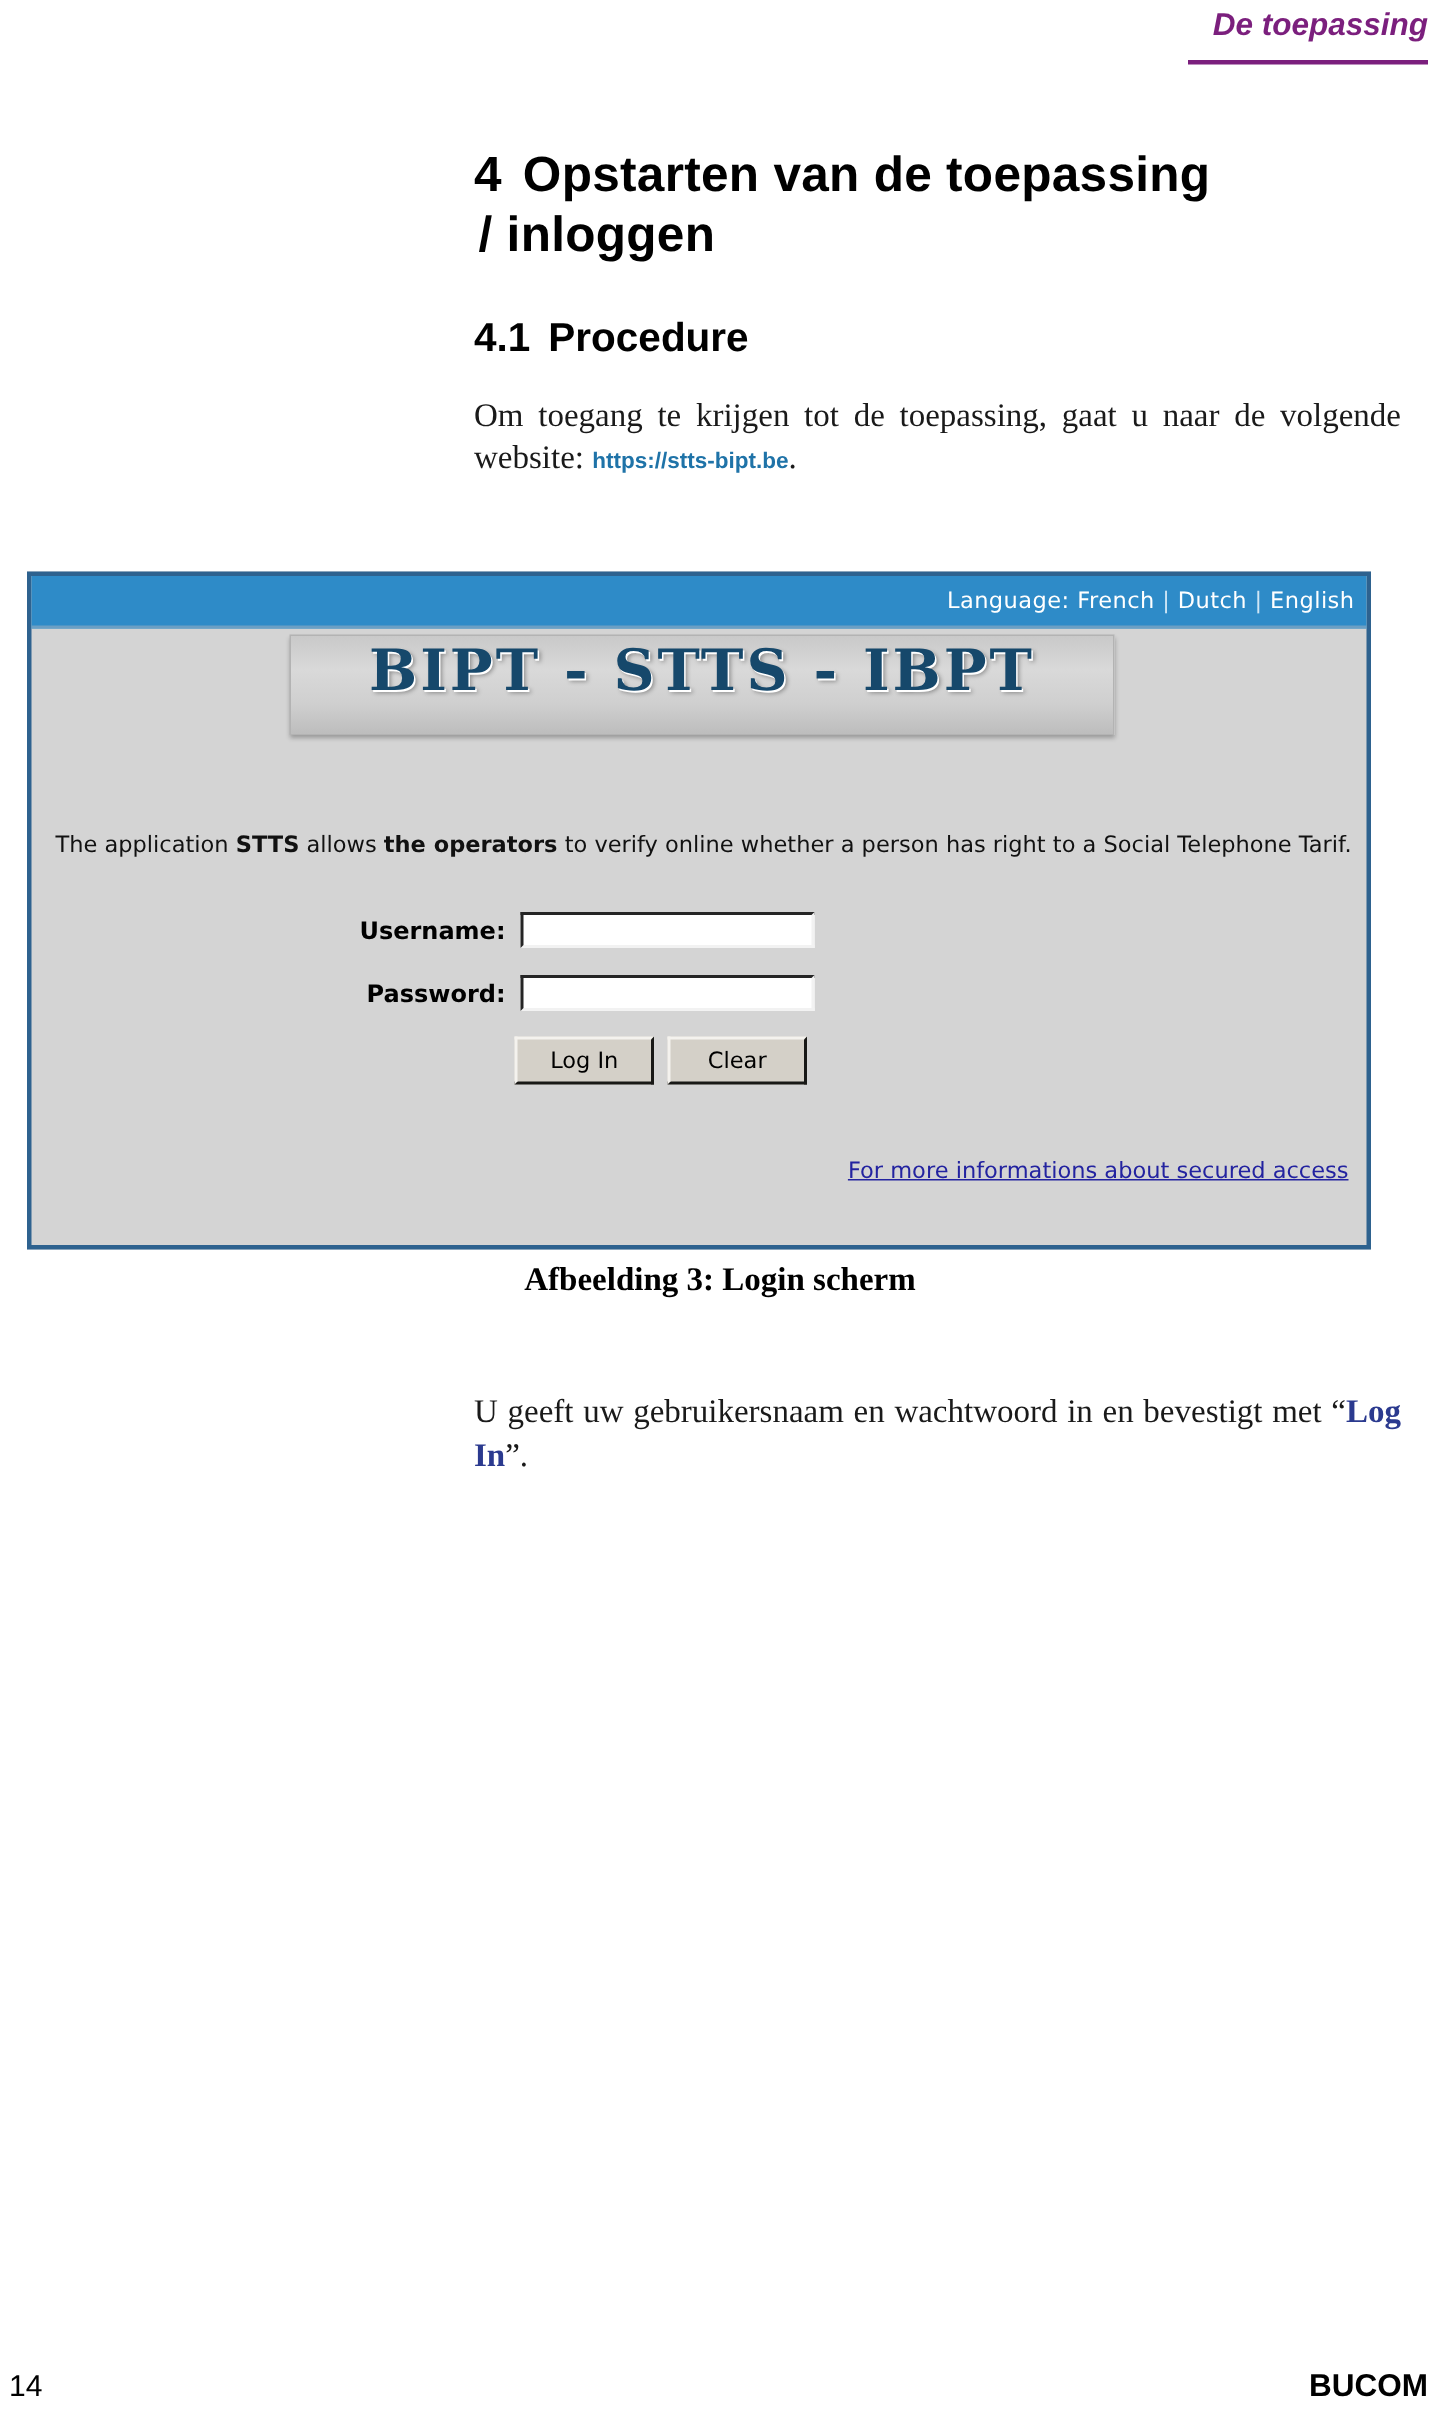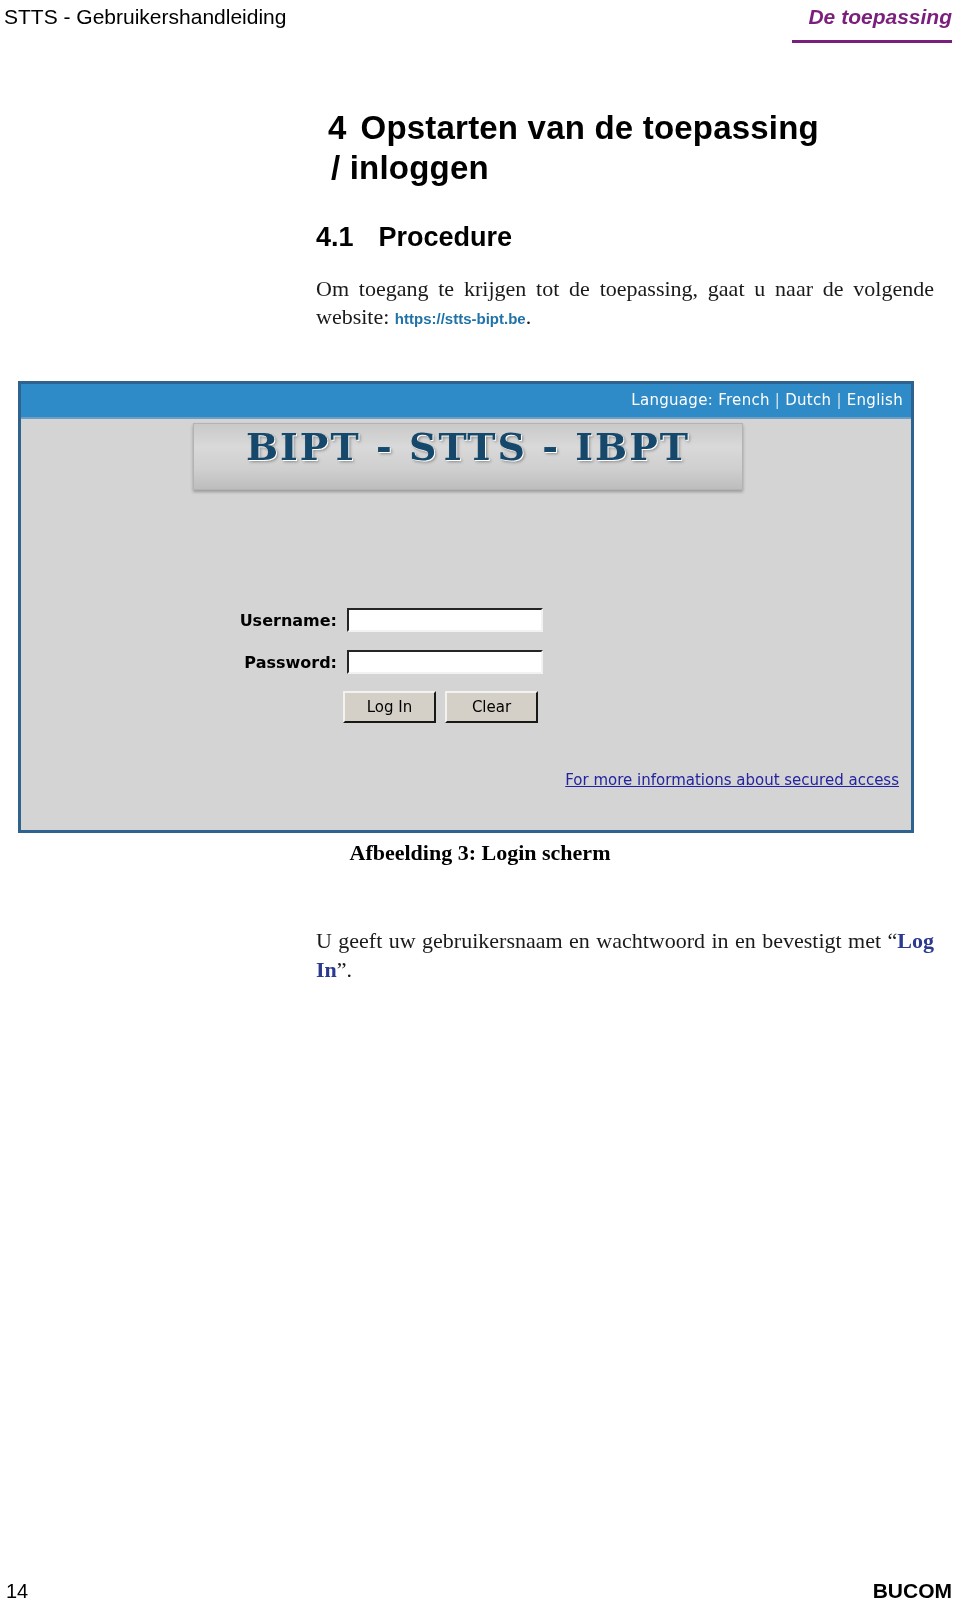--- a/index.html
+++ b/index.html
@@ -54,39 +54,39 @@
 
   
   .content {
     position: absolute;
     left: 316px;
     top: 96px;
     width: 618px;
   }
 
   h1.doc-h1 {
-    margin: 12px;
+    margin: 0;
     font-family: "Liberation Sans", sans-serif;
     font-size: 33px;
     font-weight: bold;
     line-height: 1.22;
     letter-spacing: 0.2px;
     color: #000;
   }
   h1.doc-h1 .num { margin-right: 14px; }
   h1.doc-h1 .l2 { display: block; padding-left: 3px; }
 
   h2.doc-h2 {
     margin: 33px 0 0 0;
     font-family: "Liberation Sans", sans-serif;
     font-size: 27px;
     font-weight: bold;
     color: #000;
   }
-  h2.doc-h2 .num { margin-right: 25px; text-align: center; }
+  h2.doc-h2 .num { margin-right: 12px; text-align: center; }
 
   p.body-text {
     margin: 22px 0 0 0;
     font-family: "Liberation Serif", serif;
     font-size: 22px;
     line-height: 1.30;
     text-align: justify;
     color: #1a1a1a;
   }
   p.body-text.nojust { text-align: left; }
@@ -274,21 +274,20 @@
     font-family: "Liberation Sans", sans-serif;
     font-size: 21px;
     font-weight: bold;
     color: #000;
   }
 </style>
 </head>
 <body>
 
 <div class="page-header">
-  <div class="header-left">STTS - Gebruikershandleiding</div>
   <div class="header-right">De toepassing</div>
   <div class="header-rule"></div>
 </div>
 
 <div class="content">
 
   <h1 class="doc-h1">
     <span class="num">4</span><span>Opstarten van de toepassing</span>
     <span class="l2">/ inloggen</span>
   </h1>
@@ -310,20 +309,23 @@
       <div class="lang-text">
         <span>Language:</span>
         <span class="lang-link">French</span><span class="sep">|</span><span class="lang-link">Dutch</span><span class="sep">|</span><span class="lang-link">English</span>
       </div>
     </div>
 
     <div class="logo-box">
       <span class="logo-text">BIPT - STTS - IBPT</span>
     </div>
 
+    <div class="app-desc">
+      <span>The application </span><b>STTS</b><span> allows </span><b>the operators</b><span> to verify online whether a person has right to a Social Telephone Tarif.</span>
+    </div>
 
     <div class="form-row" id="row-username">
       <span class="f-label">Username:</span>
       <input class="f-input" type="text" value="" style="">
     </div>
 
     <div class="form-row" id="row-password">
       <span class="f-label">Password:</span>
       <input class="f-input" type="password" value="" style="">
     </div>

